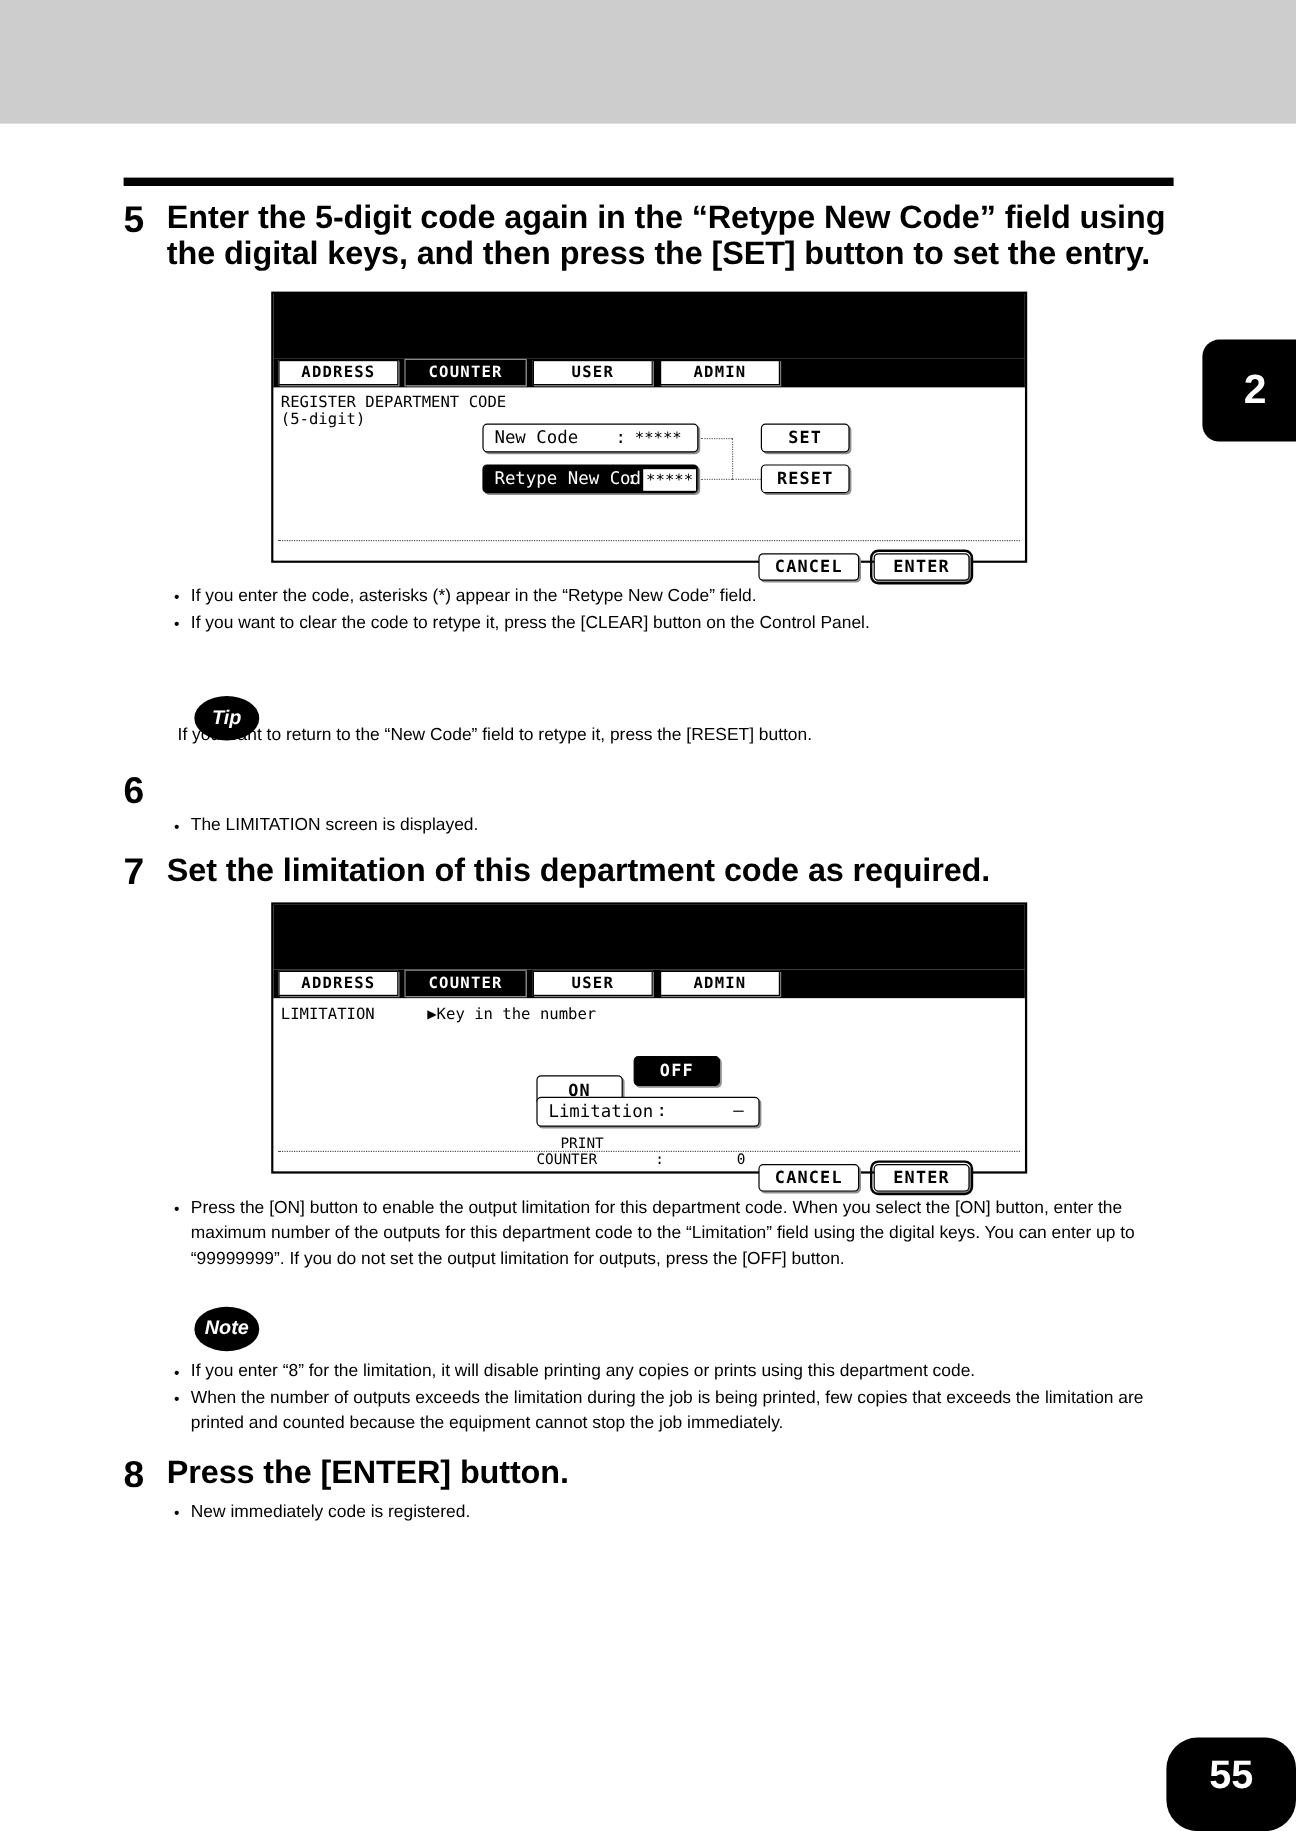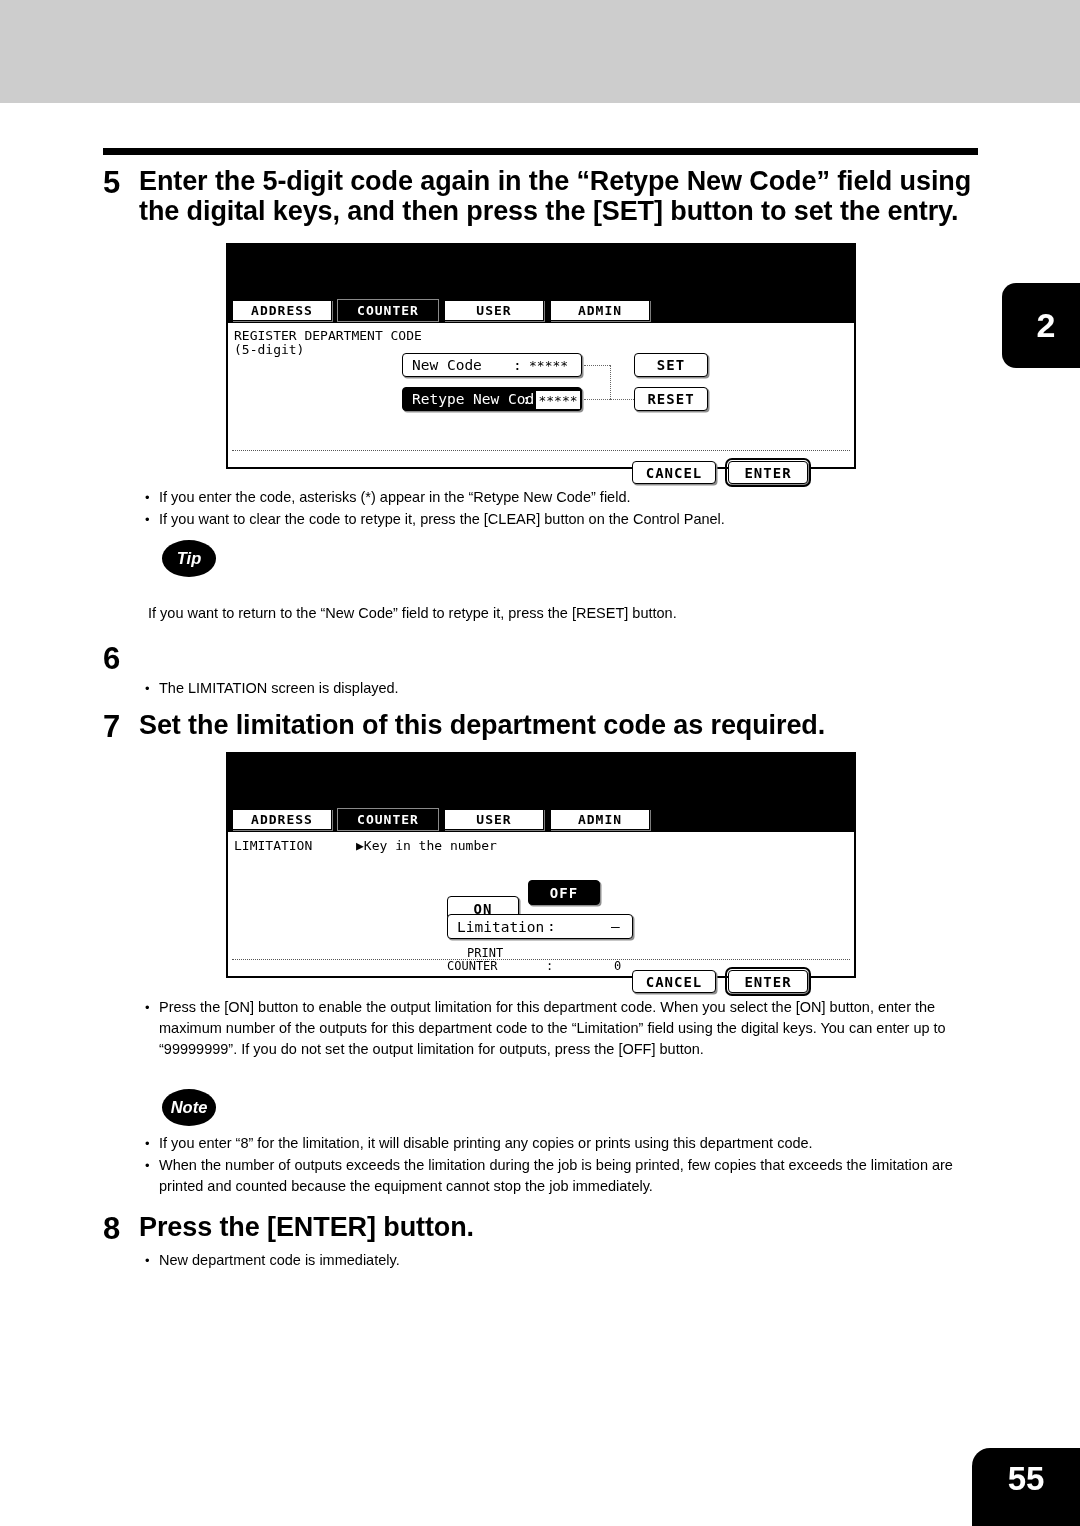--- a/index.html
+++ b/index.html
@@ -46,20 +46,21 @@
     background: #000000;
     border-top-left-radius: 18px;
     color: #ffffff;
     font-size: 33px;
     font-weight: bold;
     display: flex;
     align-items: center;
     justify-content: center;
     padding-bottom: 16px;
     box-sizing: border-box;
+    border-radius: 26px;
   }
 
   .rule {
     position: absolute;
     left: 103px; top: 148px;
     width: 875px; height: 7px;
     background: #000000;
   }
 
   
@@ -311,21 +312,21 @@
   <div class="bullet">
     <span class="dot">•</span>
     <span class="btxt">If you enter the code, asterisks (*) appear in the “Retype New Code” field.</span>
   </div>
   <div class="bullet">
     <span class="dot">•</span>
     <span class="btxt">If you want to clear the code to retype it, press the [CLEAR] button on the Control Panel.</span>
   </div>
 </div>
 
-<div class="badge" style="left:162px; top:540px;">Tip</div>
+<div class="badge" style="left:162px; top:580px;">Tip</div>
 <div class="plain-para" style="left:148px; top:603px; width:840px;">If you want to return to the “New Code” field to retype it, press the [RESET] button.</div>
 
 <div class="step" style="left:103px; top:642px; width:880px;">
   <div class="step-num">6</div>
 </div>
 <div class="bullets" style="left:145px; top:678px; width:850px;">
   <div class="bullet">
     <span class="dot">•</span>
     <span class="btxt">The LIMITATION screen is displayed.</span>
   </div>
@@ -389,15 +390,15 @@
   </div>
 </div>
 
 <div class="step" style="left:103px; top:1212px; width:880px;">
   <div class="step-num">8</div>
   <div class="step-text">Press the [ENTER] button.</div>
 </div>
 <div class="bullets" style="left:145px; top:1250px; width:850px;">
   <div class="bullet">
     <span class="dot">•</span>
-    <span class="btxt">New department code is immediately.</span>
+    <span class="btxt">New immediately code is registered.</span>
   </div>
 </div>
 
 </body></html>

